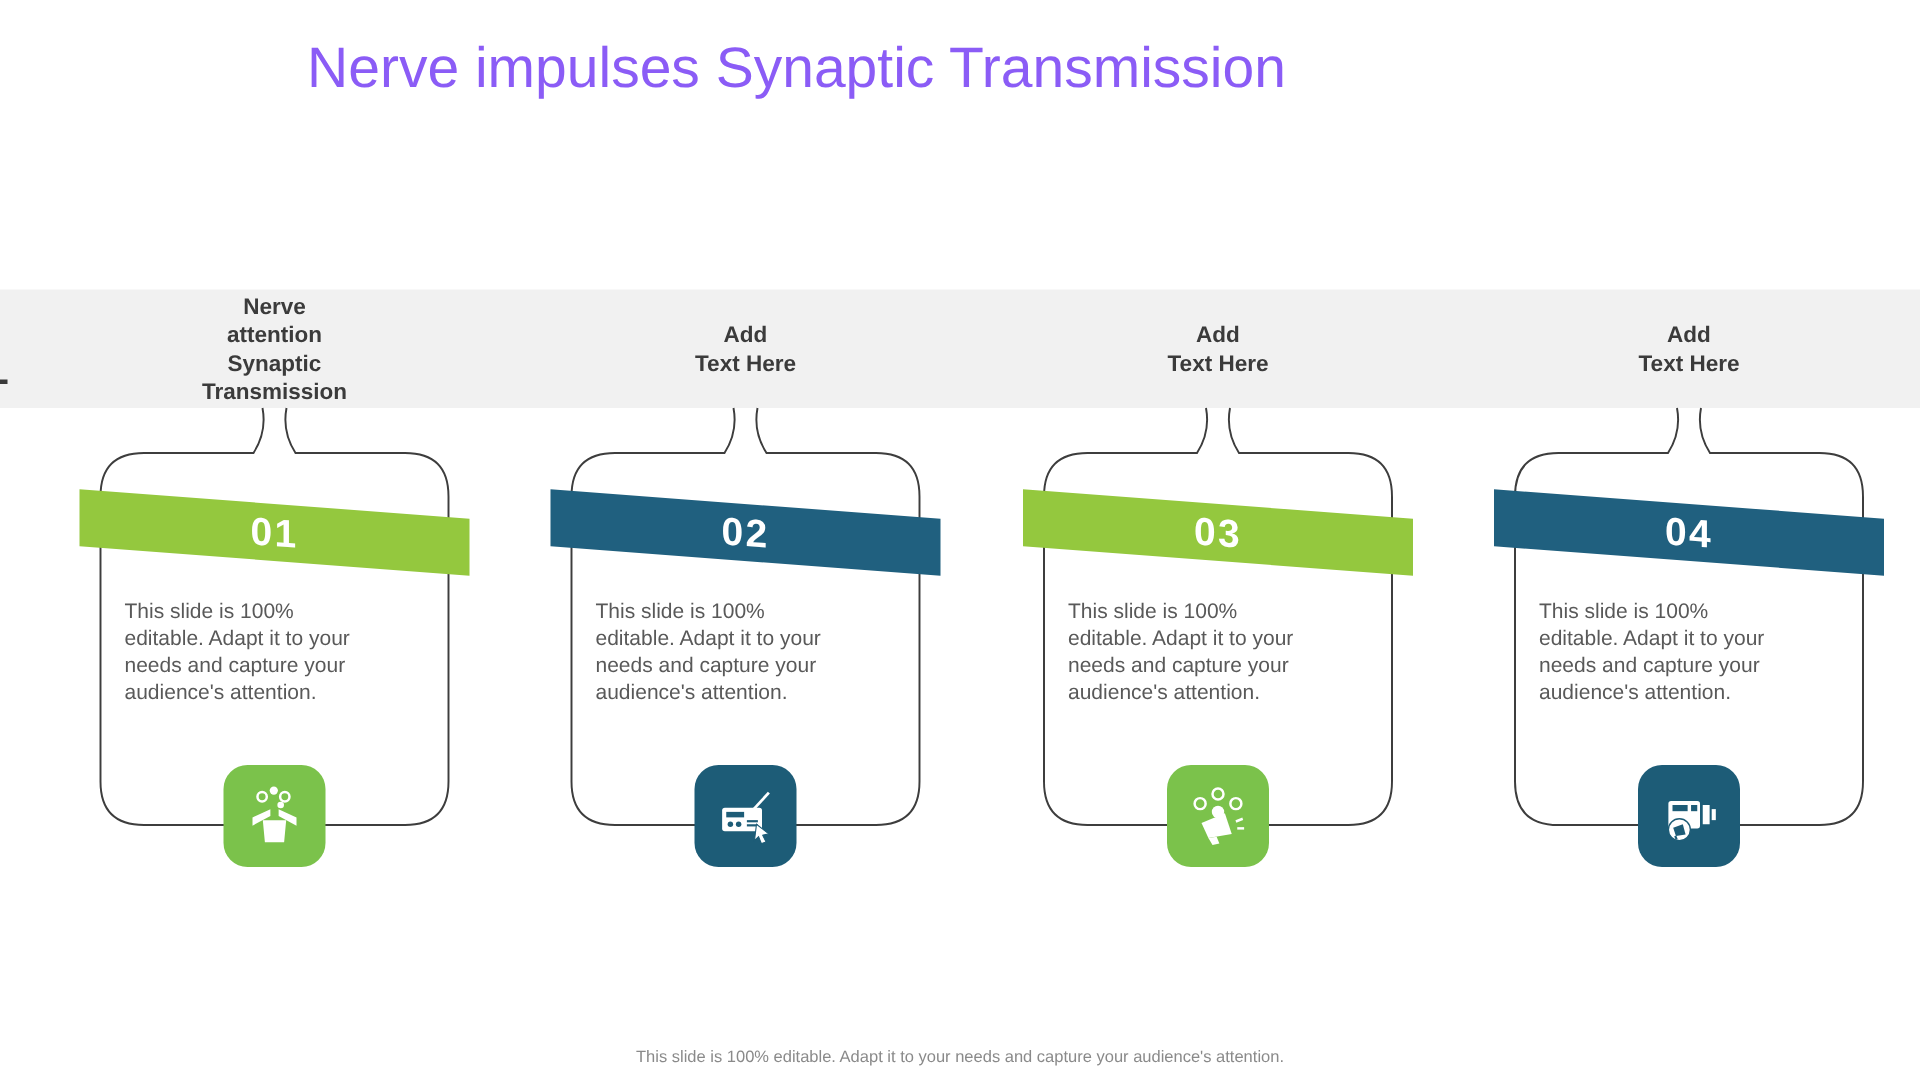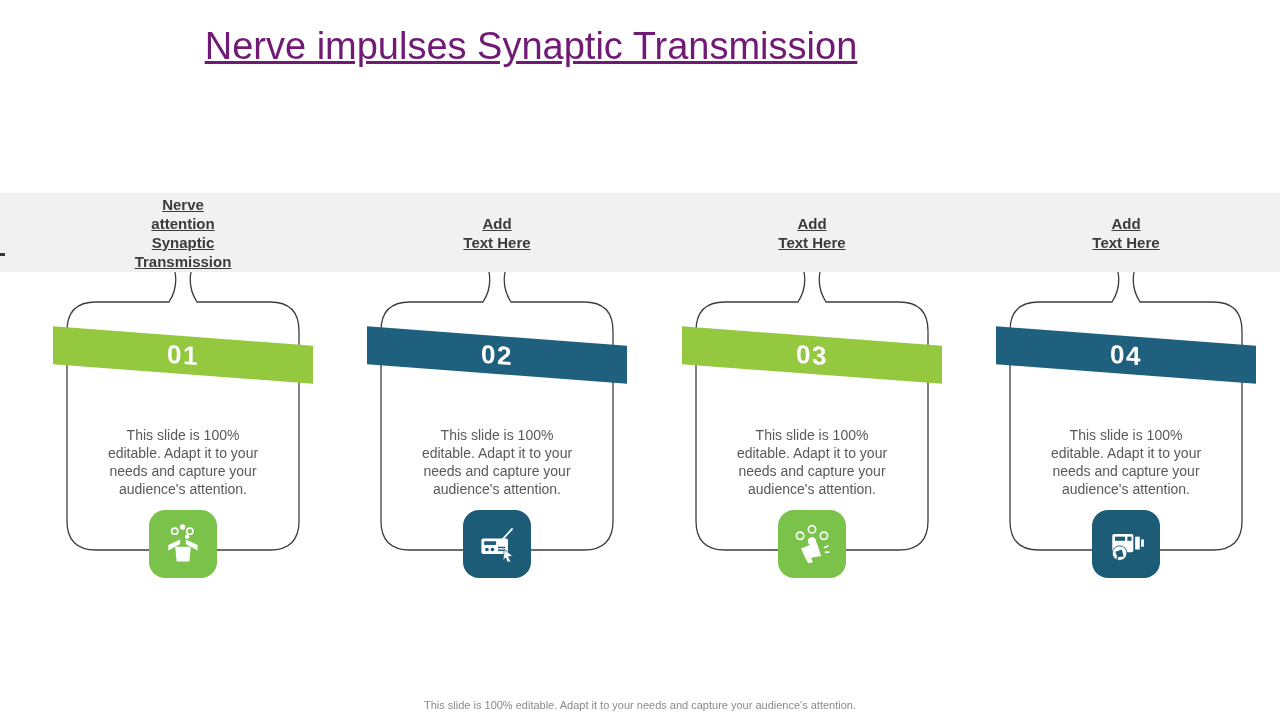--- a/index.html
+++ b/index.html
@@ -3,53 +3,51 @@
 <meta charset="utf-8">
 <style>
   html,body { margin:0; padding:0; }
   body {
     width:1280px; height:720px; position:relative; overflow:hidden;
     background:#ffffff;
     font-family:"Liberation Sans", sans-serif;
   }
   .title {
     position:absolute; top:25px; left:0; width:1062px;
-    text-align:center; font-size:38px; font-weight:400; color:#701a75;
+    text-align:center; font-size:38px; font-weight:400; color:#8b5cf6;
     white-space:nowrap;
-    text-decoration:underline;
   }
   .band {
     position:absolute; top:193px; left:0; width:1280px; height:79px;
     background:#F1F1F1;
   }
   .edge-tick {
     position:absolute; left:0; top:253px; width:5px; height:3px; background:#3a3a3a;
   }
   .hdr {
     position:absolute; top:193px; height:79px; width:234px;
     display:flex; align-items:center; justify-content:center;
     text-align:center; font-weight:bold; font-size:15px; line-height:19px;
     color:#3b3b3b;
-    text-decoration:underline;
   }
   .col {
     position:absolute; top:270px; width:234px; height:360px;
   }
   .card-svg { position:absolute; top:1px; left:0; }
   .ribbon {
     position:absolute; left:-13px; top:66px; width:260px; height:38px;
     transform:skewY(4.3deg);
     color:#fff; font-size:26px; font-weight:bold; letter-spacing:1.5px;
     text-align:center; line-height:38px;
   }
   .ribbon.green { background:var(--ribbon-green,#94C83E); }
   .ribbon.teal  { background:var(--ribbon-teal,#20607F); }
   .body-text {
     position:absolute; top:128px; left:17px; width:200px;
-    text-align:center; font-size:14px; line-height:18px; color:#595959;margin-top:28px;
+    text-align:left; font-size:14px; line-height:18px; color:#595959;
   }
   .icon-box {
     position:absolute; left:83px; top:240px; width:68px; height:68px;
     border-radius:16px; display:flex; align-items:center; justify-content:center;
   }
   .icon-box.green { background:var(--icon-green,#7BC24B); }
   .icon-box.teal  { background:var(--icon-teal,#1D5C77); }
   .footer {
     position:absolute; top:699px; left:0; width:1280px;
     text-align:center; font-size:11px; color:#8a8a8a;

